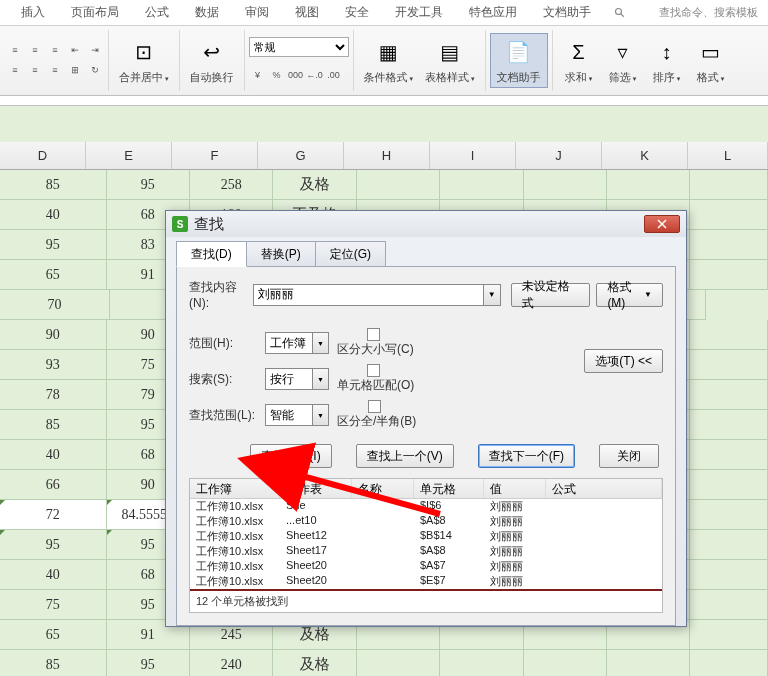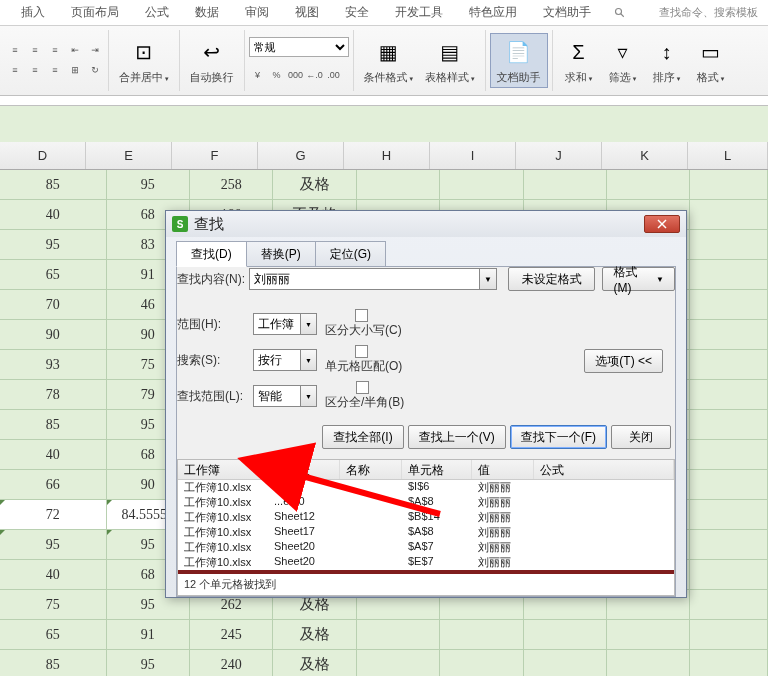--- a/index.html
+++ b/index.html
@@ -65,50 +65,50 @@
     .dialog-title { height: 26px; background: linear-gradient(#f0f2f6, #e0e4ea); display: flex; align-items: center; padding: 0 6px; }
     .dialog-logo { width: 16px; height: 16px; background: #3aa030; border-radius: 2px; display: flex; align-items: center; justify-content: center; color: #fff; font-size: 10px; font-weight: bold; margin-right: 6px; }
     .dialog-close { margin-left: auto; width: 36px; height: 18px; background: linear-gradient(#e07060, #c04030); border: 1px solid #903020; border-radius: 2px; display: flex; align-items: center; justify-content: center; cursor: pointer; }
     .dialog-close svg { width: 10px; height: 10px; }
     .dialog-title-text { font-size: 15px; color: #222; }
     
     .dialog-tabs { display: flex; height: 26px; margin-top: 4px; padding-left: 10px; }
     .dialog-tab { padding: 4px 14px; border: 1px solid #a0a8b8; background: linear-gradient(#f0f2f6, #e0e4ea); font-size: 12px; cursor: pointer; border-bottom: none; margin-right: -1px; position: relative; }
     .dialog-tab.active { background: #fff; z-index: 2; border-bottom: 1px solid #fff; }
     
-    .dialog-body { background: #f0f0f0; border: 1px solid #a0a8b8; margin: -1px 10px 0 10px; position: relative; }
+    .dialog-body { background: #f0f0f0; border: 1px solid #a0a8b8; margin: -1px 10px 0 10px; padding: 12px; position: relative; }
     .form-row { display: flex; align-items: center; margin-bottom: 10px; }
     .form-label { width: 76px; font-size: 12px; color: #333; }
     .combo { display: inline-flex; align-items: center; }
     .combo-input { width: 230px; height: 22px; border: 1px solid #888; border-right: none; padding: 0 4px; font-size: 12px; }
     .combo-btn { width: 18px; height: 22px; border: 1px solid #888; background: linear-gradient(#f8f8f8,#e0e0e0); display:flex; align-items:center; justify-content:center; font-size:8px; cursor:pointer;}
     
     .small-combo { width: 64px; height: 22px; border: 1px solid #888; font-size: 12px; display:inline-flex; align-items:center; background:#fff;}
     .small-combo-txt { flex:1; padding-left:4px;}
     .small-combo-btn{ width:16px; height:100%; border-left:1px solid #888; background:linear-gradient(#f8f8f8,#e0e0e0); display:flex;align-items:center;justify-content:center;font-size:7px;}
     
     .checkbox { width:13px; height:13px; border:1px solid #888; background:#fff; display:inline-block; margin-right:4px; vertical-align:middle;}
     .check-label { font-size:12px; color:#333; margin-left:8px; display:inline-flex; align-items:center;flex-direction:column;}
     
     .btn { height: 24px; padding: 0 10px; border: 1px solid #888; background: linear-gradient(#fcfcfc, #e4e4e4); font-size: 12px; cursor: pointer; display:inline-flex; align-items:center; justify-content:center; border-radius:2px;}
     .btn.primary { border: 1px solid #4078c0; box-shadow: inset 0 0 0 1px #80b0ff;}
     .btn.noformset { background: linear-gradient(#fcfcfc, #e4e4e4); width:90px;}
     
     .options-btn { position: absolute; right: 12px; top: 82px; margin-left: 28px; }
     
-    .action-row { display: flex; gap: 4px; justify-content: flex-end; margin-top: 14px; padding-right:4px;}
+    .action-row { display: flex; gap: 24px; justify-content: flex-end; margin-top: 14px; padding-right:4px;}
     
     .results-table { margin-top: 10px; background: #fff; border: 1px solid #bbb; font-size: 12px; }
     .results-header { display: flex; background: linear-gradient(#f4f4f4,#e8e8e8); height: 20px; border-bottom: 1px solid #ccc;}
     .results-header > div { padding: 2px 6px; border-right: 1px solid #ddd; }
     .rh-wb { width: 90px; } .rh-ws{width:72px;} .rh-nm{width:62px;} .rh-cell{width:70px;} .rh-val{width:62px;} .rh-fx{flex:1;}
     .results-body { max-height: 92px; overflow: hidden; }
     .result-row { display: flex; height: 15px; font-size: 11px; color:#222;}
     .result-row > div { padding: 0 6px; white-space: nowrap; overflow: hidden; }
-    .status-bar { font-size: 11px; padding: 3px 6px; color: #333; background:#fff; border-top:4px solid #7f1d1d;}
+    .status-bar { font-size: 11px; padding: 3px 6px; color: #333; background:#fff; border-top:2px solid #7f1d1d;}
     
     
     .red-arrow { position: absolute; top: 374px; left: 180px; pointer-events: none; z-index: 100;}
     
   </style>
 </head>
 <body>
 
 <div class="ribbon-tabs">
   <div class="ribbon-tab">插入</div>
@@ -259,21 +259,20 @@
         <div class="cell F"></div>
         <div class="cell G"></div>
         <div class="cell H"></div>
         <div class="cell I"></div>
         <div class="cell J"></div>
         <div class="cell K"></div>
         <div class="cell L"></div>
       </div>
       <div class="sheet-row">
         <div class="cell D">70</div>
-        <div class="cell E">46</div>
         <div class="cell F"></div>
         <div class="cell G"></div>
         <div class="cell H"></div>
         <div class="cell I"></div>
         <div class="cell J"></div>
         <div class="cell K"></div>
         <div class="cell L"></div>
       </div>
       <div class="sheet-row">
         <div class="cell D">90</div>

